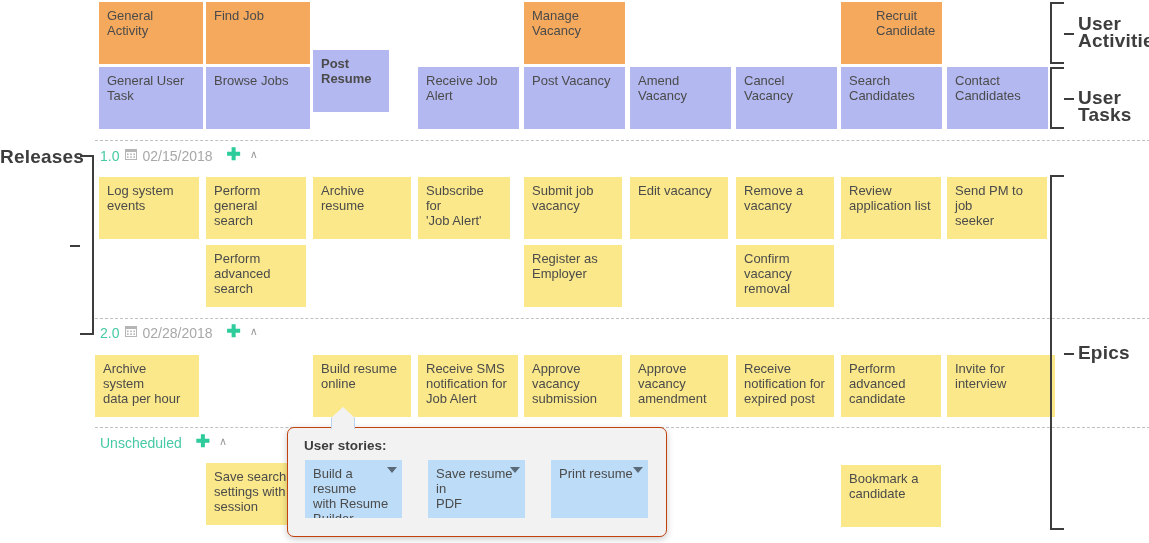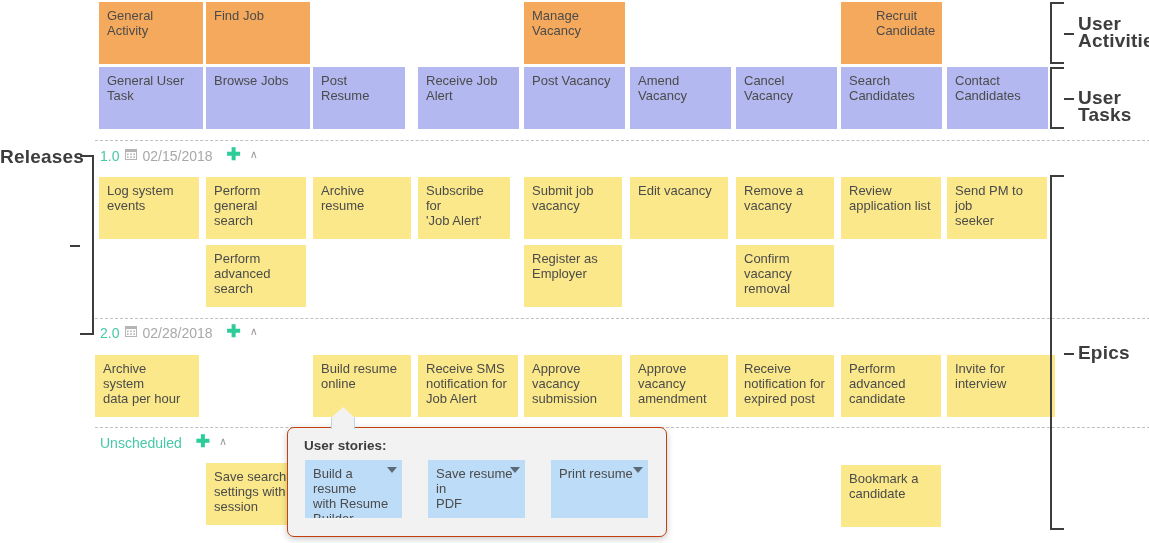--- a/index.html
+++ b/index.html
@@ -157,21 +157,21 @@
     <div class="divider" style="left: 95px; top: 427px; width: 1055px;"></div>
     <div class="card activity" style="left: 99px; top: 2px; width: 104px; height: 62px;">General Activity</div>
     <div class="card activity" style="left: 206px; top: 2px; width: 104px; height: 62px;">Find Job</div>
     <div class="card activity" style="left: 524px; top: 2px; width: 101px; height: 62px;">Manage
 Vacancy</div>
     <div class="card activity" style="left: 841px; top: 2px; width: 101px; height: 62px; padding-left: 35px;">Recruit
 Candidate</div>
     <div class="card task" style="left: 99px; top: 67px; width: 104px; height: 62px;">General User
 Task</div>
     <div class="card task" style="left: 206px; top: 67px; width: 104px; height: 62px;">Browse Jobs</div>
-    <div class="card task" style="left: 313px; top: 67px; width: 92px; height: 62px;">Post Resume</div>
+    <div class="card task" style="left: 313px; top: 50px; width: 76px; height: 62px; font-weight: bold;">Post Resume</div>
     <div class="card task" style="left: 418px; top: 67px; width: 101px; height: 62px;">Receive Job
 Alert</div>
     <div class="card task" style="left: 524px; top: 67px; width: 101px; height: 62px;">Post Vacancy</div>
     <div class="card task" style="left: 630px; top: 67px; width: 101px; height: 62px;">Amend
 Vacancy</div>
     <div class="card task" style="left: 736px; top: 67px; width: 101px; height: 62px;">Cancel
 Vacancy</div>
     <div class="card task" style="left: 841px; top: 67px; width: 101px; height: 62px;">Search
 Candidates</div>
     <div class="card task" style="left: 947px; top: 67px; width: 101px; height: 62px;">Contact

